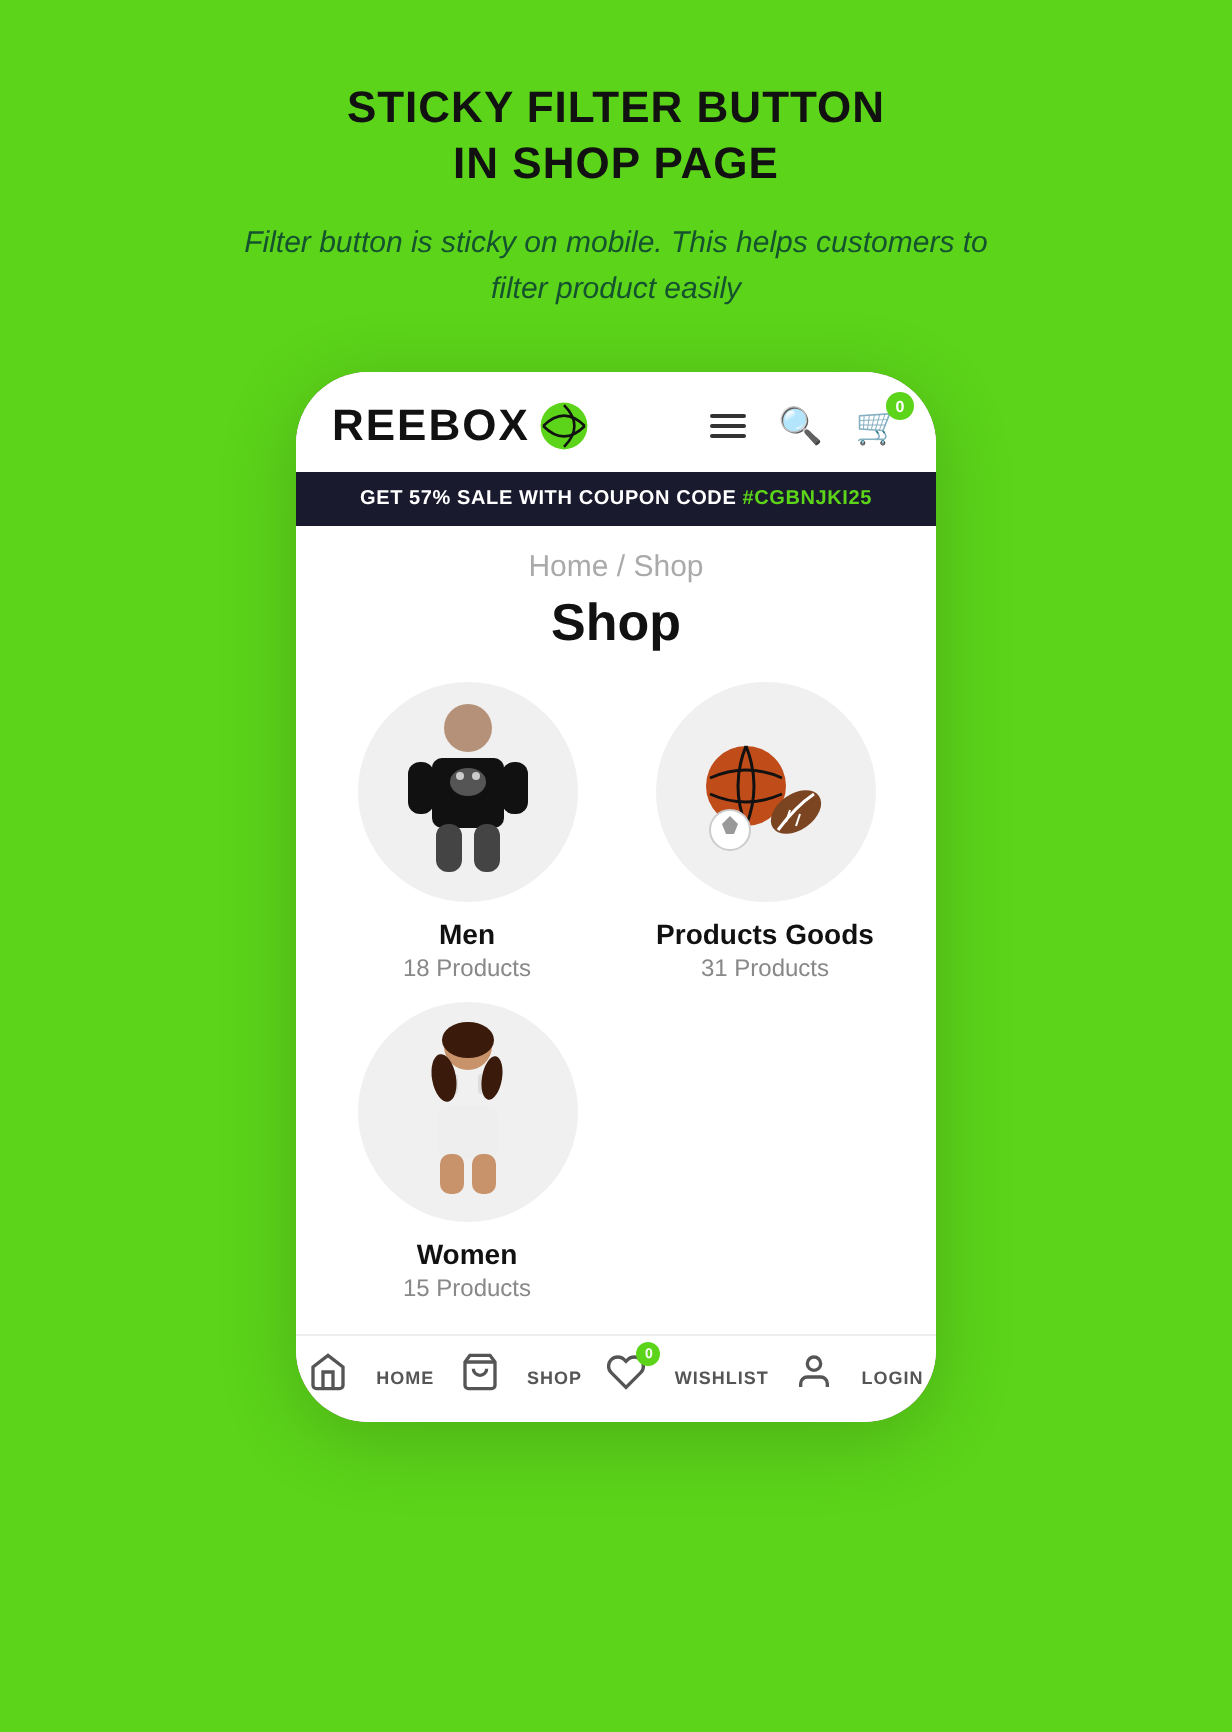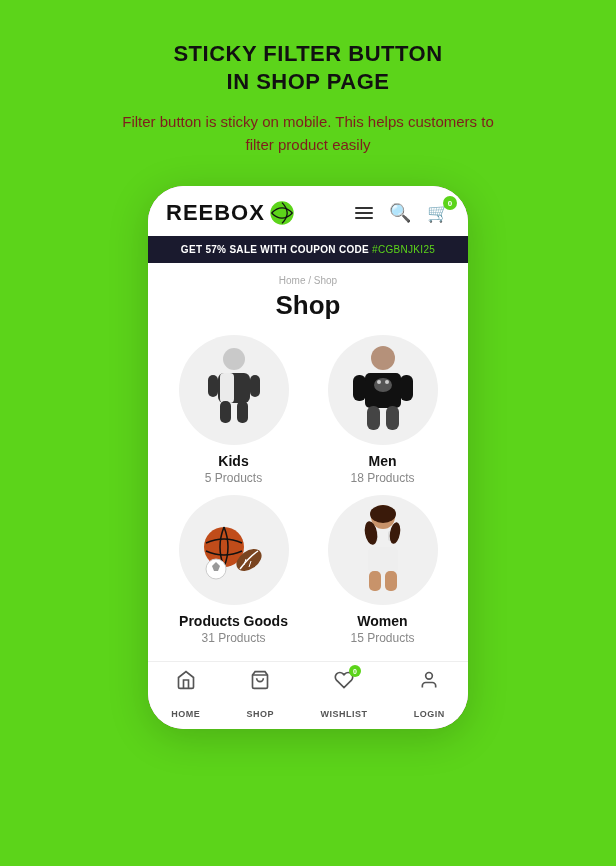--- a/index.html
+++ b/index.html
@@ -20,25 +20,26 @@
       text-align: center;
       color: #111;
       text-transform: uppercase;
       letter-spacing: 0.5px;
       line-height: 1.25;
       margin-bottom: 16px;
     }
 
     .page-description {
       font-size: 15px;
-      color: #7f1d1d;
+      color: #14532d;
       text-align: center;
       line-height: 1.5;
       max-width: 380px;
       margin-bottom: 30px;
+      font-style: italic;
     }
 
     
     .phone-frame {
       background: #a21caf;
       border-radius: 36px;
       width: 320px;
       box-shadow: 0 8px 40px rgba(0,0,0,0.18);
       overflow: hidden;
       position: relative;
@@ -112,27 +113,27 @@
       background: #1a1a2e;
       color: #fff;
       font-size: 10px;
       font-weight: 600;
       text-align: center;
       padding: 8px 12px;
       letter-spacing: 0.3px;
     }
 
     .promo-code {
-      font-weight: 400;
+      font-weight: 700;
       color: #5cd41a;
     }
 
     
     .breadcrumb {
-      font-size: 10px;
+      font-size: 15px;
       color: #777;
       text-align: center;
       padding: 12px 16px 2px;
     }
 
     .breadcrumb span {
       color: #aaa;
     }
 
     
@@ -194,21 +195,21 @@
       display: flex;
       align-items: center;
       justify-content: space-around;
       border-top: 1px solid #eee;
       padding: 8px 0 10px;
       background: #fff;
     }
 
     .bottom-nav-item {
       display: flex;
-      flex-direction: column;
+      flex-direction: row;
       align-items: center;
       gap: 14px;
       cursor: pointer;
     }
 
     .bottom-nav-icon {
       font-size: 18px;
       color: #555;
       position: relative;
     }
@@ -294,35 +295,20 @@
     </div>
 
     <div class="breadcrumb">
       <span>Home  /  Shop</span>
     </div>
 
     <div class="shop-title">Shop</div>
 
     <div class="product-grid">
 
-      <div class="product-card">
-        <div class="product-circle">
-          <svg viewBox="0 0 80 90" xmlns="http://www.w3.org/2000/svg">
-            <circle cx="40" cy="14" r="11" fill="#c9c9c9"></circle>
-            <rect x="24" y="28" width="32" height="30" rx="6" fill="#333"></rect>
-            <rect x="26" y="28" width="14" height="30" rx="4" fill="#fff" opacity="0.9"></rect>
-            <rect x="14" y="30" width="10" height="22" rx="5" fill="#333"></rect>
-            <rect x="56" y="30" width="10" height="22" rx="5" fill="#333"></rect>
-            <rect x="26" y="56" width="11" height="22" rx="5" fill="#333"></rect>
-            <rect x="43" y="56" width="11" height="22" rx="5" fill="#333"></rect>
-          </svg>
-        </div>
-        <div class="product-name">Kids</div>
-        <div class="product-count">5 Products</div>
-      </div>
 
       <div class="product-card">
         <div class="product-circle">
           <svg viewBox="0 0 80 90" xmlns="http://www.w3.org/2000/svg">
             <circle cx="40" cy="13" r="12" fill="#b5917a"></circle>
             <rect x="22" y="28" width="36" height="35" rx="5" fill="#111"></rect>
             <rect x="10" y="30" width="13" height="26" rx="6" fill="#111"></rect>
             <rect x="57" y="30" width="13" height="26" rx="6" fill="#111"></rect>
             <rect x="24" y="61" width="13" height="24" rx="6" fill="#444"></rect>
             <rect x="43" y="61" width="13" height="24" rx="6" fill="#444"></rect>

